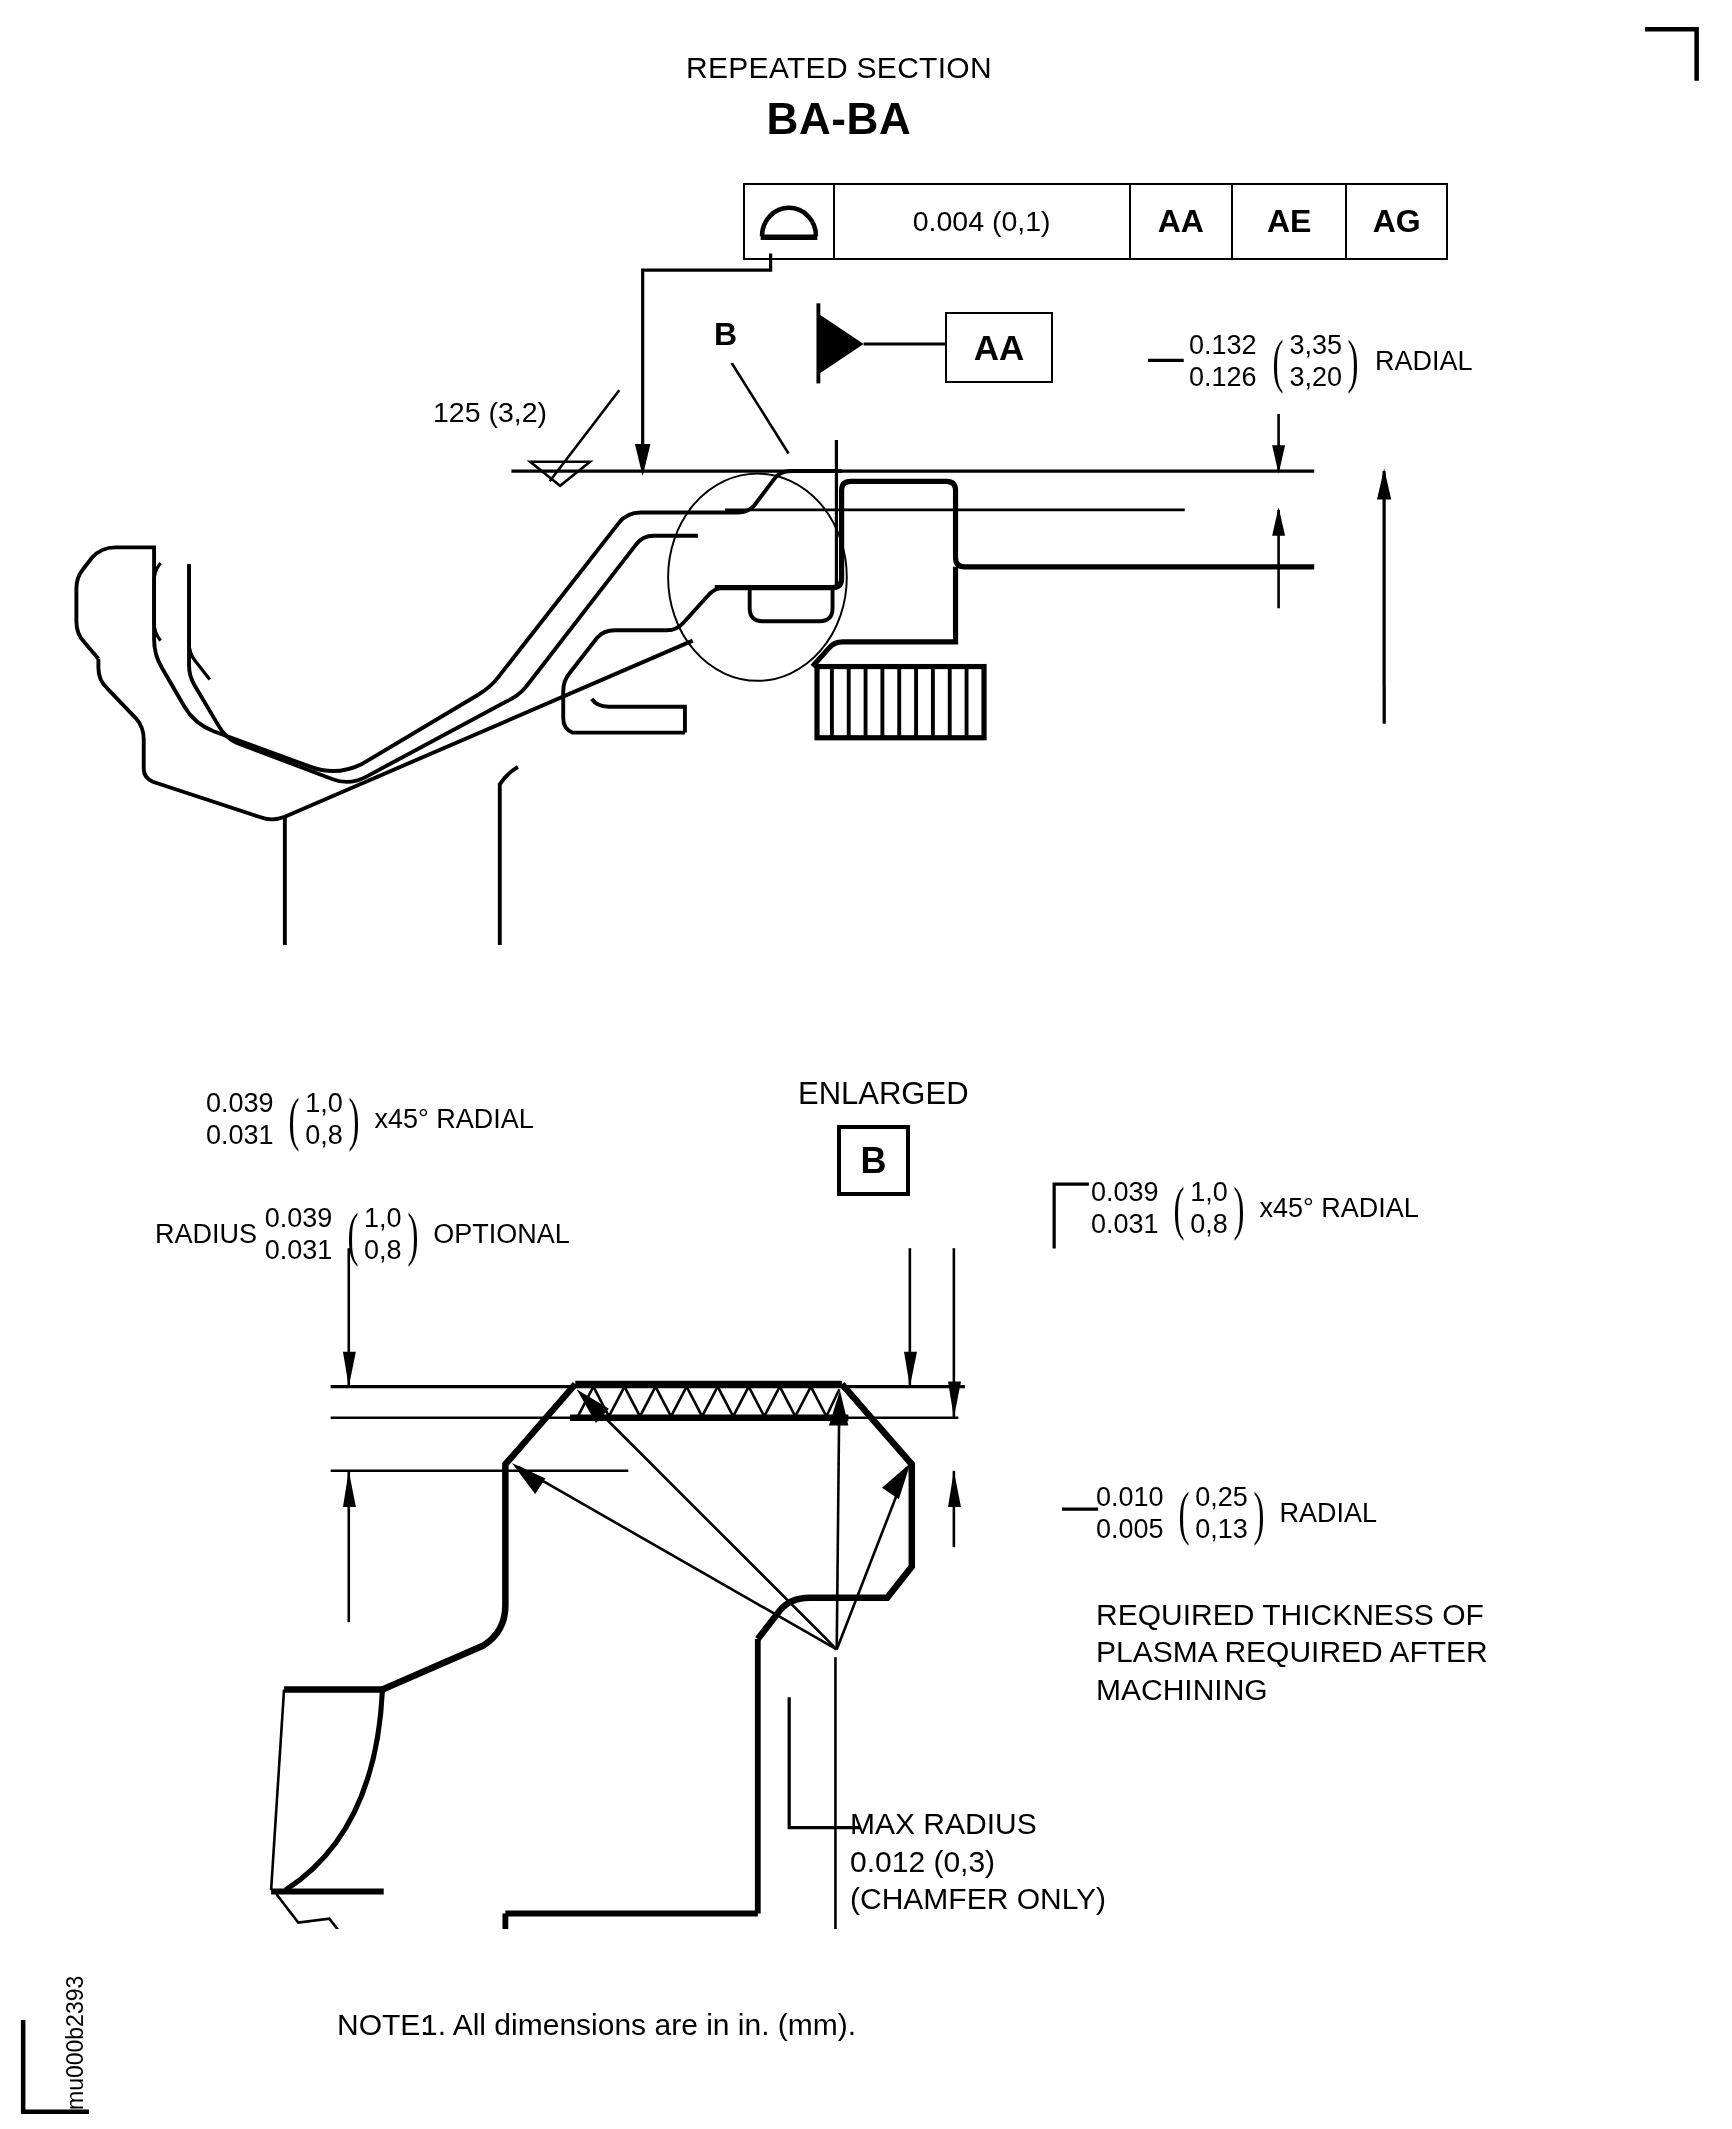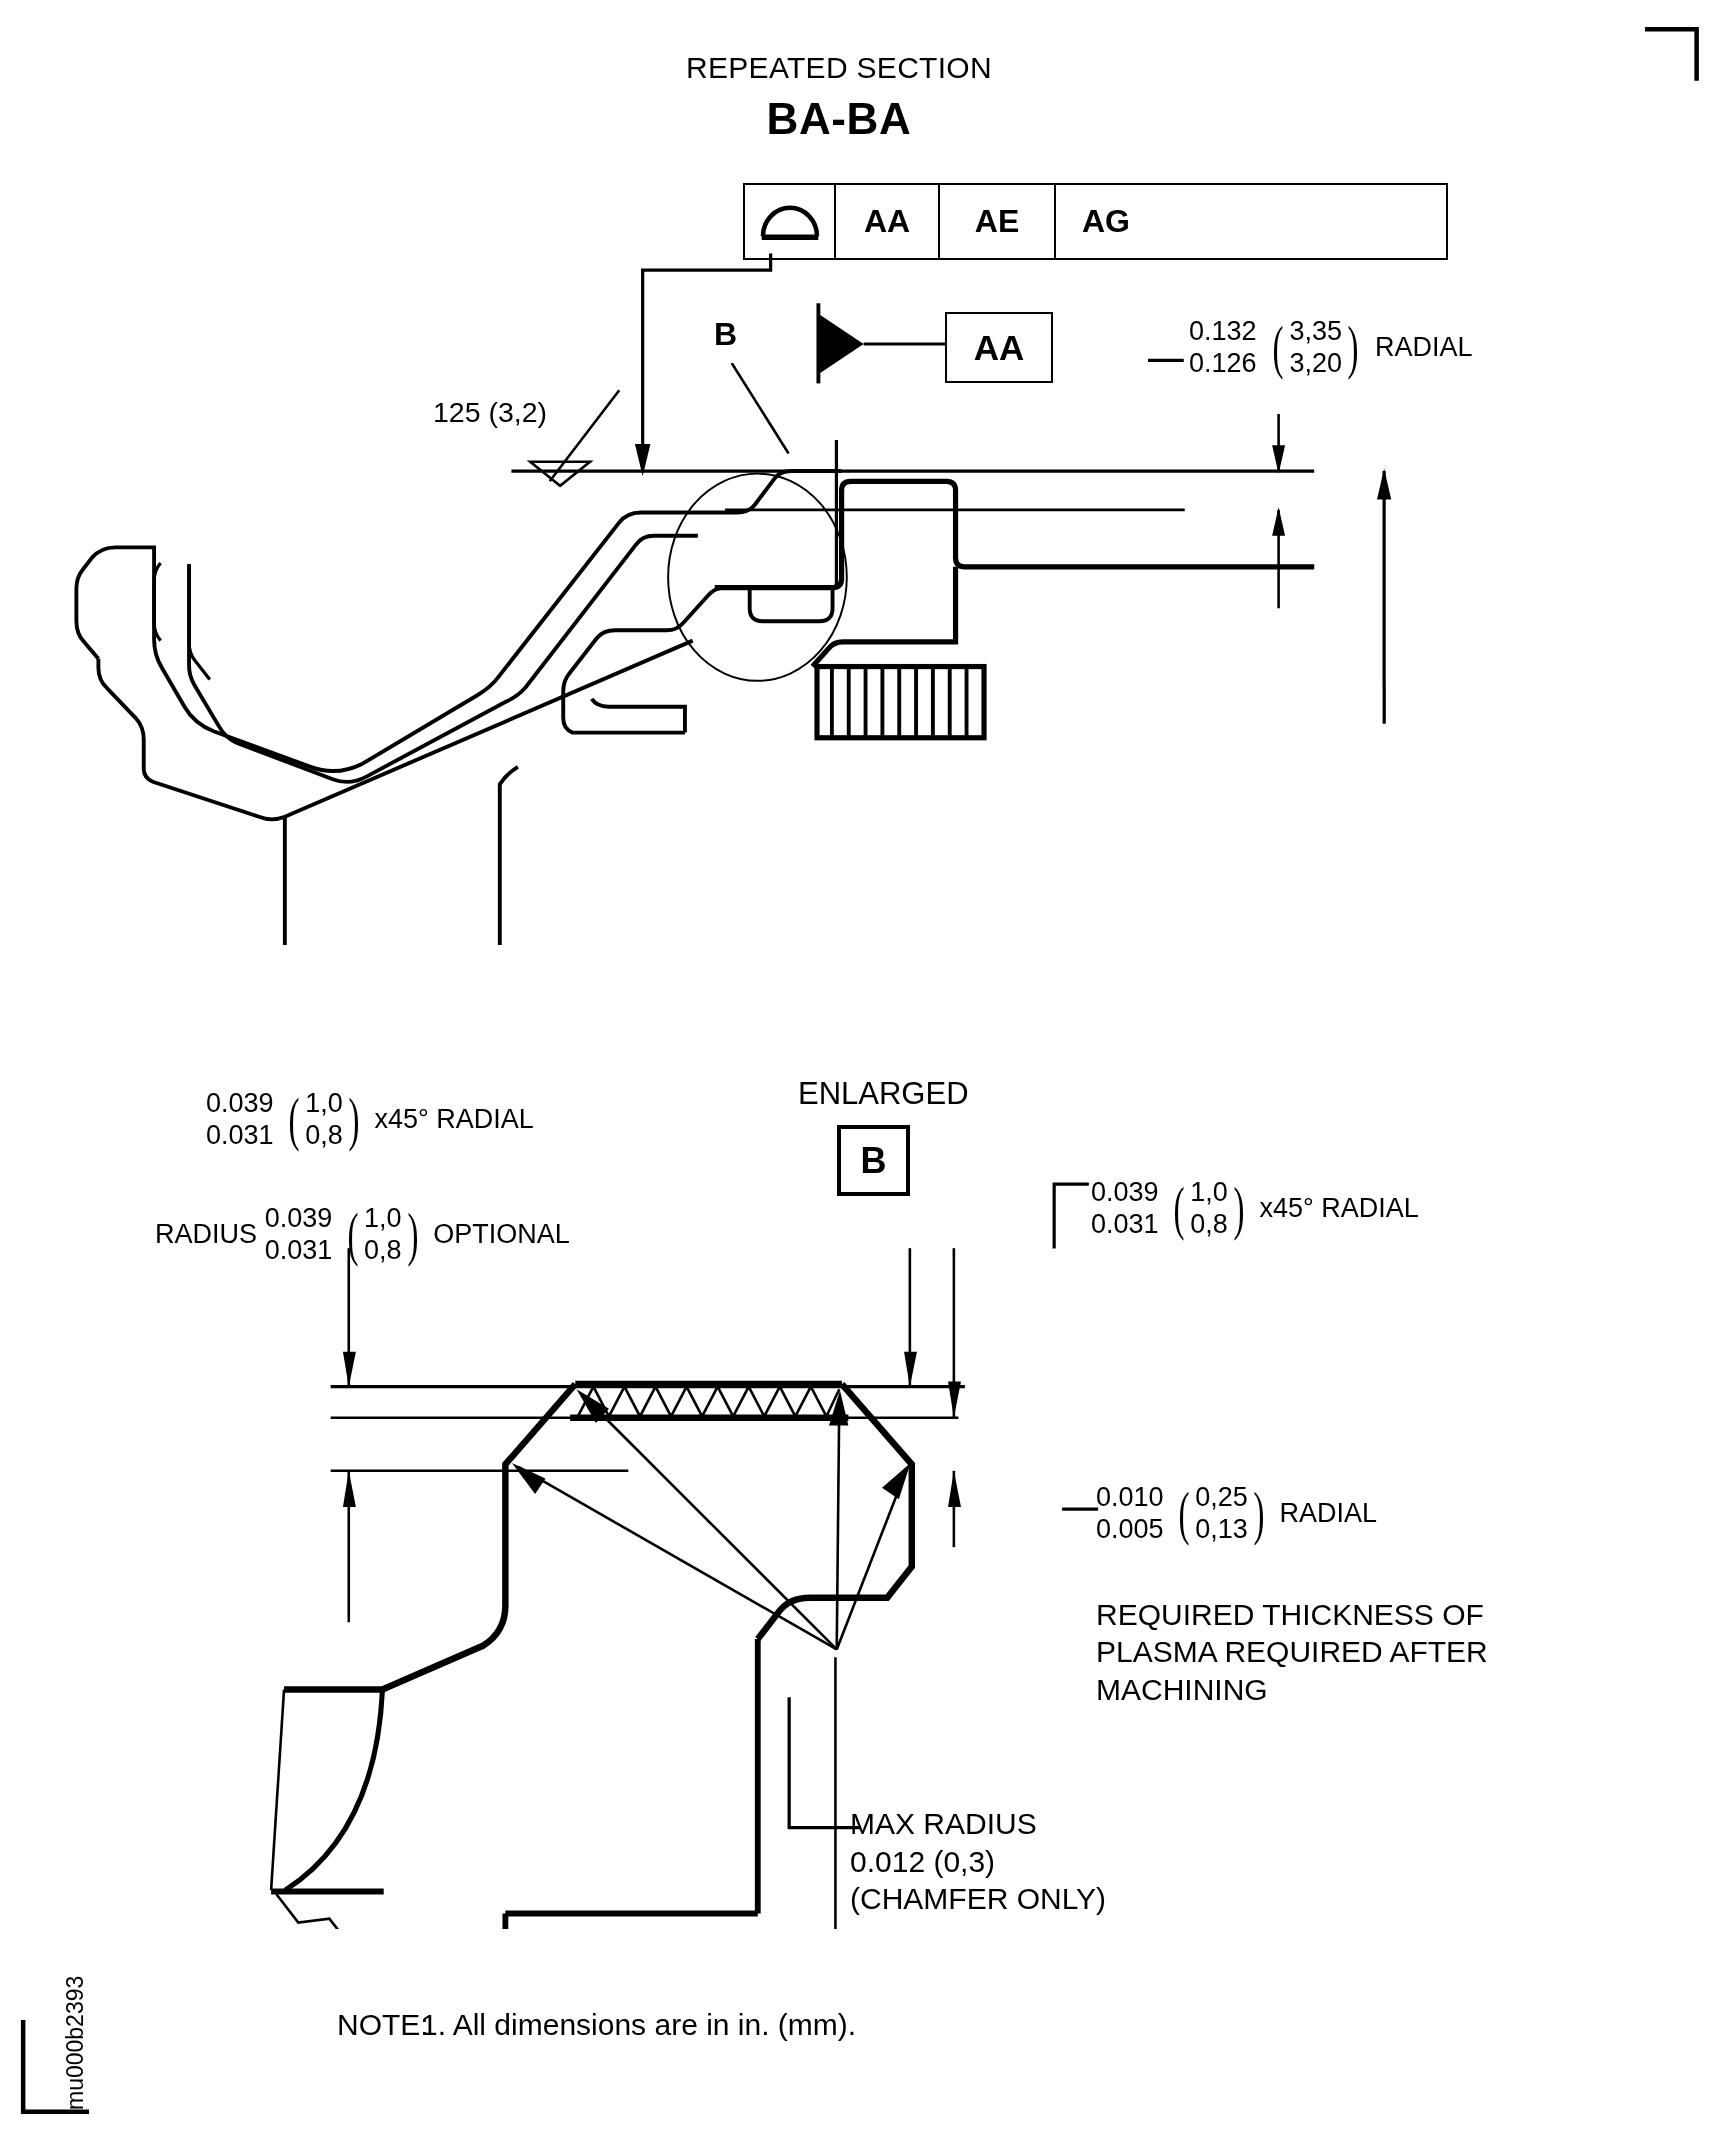--- a/index.html
+++ b/index.html
@@ -95,20 +95,21 @@
   <div class="txt t-sec-sub" style="left:839px;top:53px;transform:translateX(-50%);">REPEATED SECTION</div>
   <div class="txt t-sec-title" style="left:839px;top:97px;transform:translateX(-50%);">BA-BA</div>
 
   <div class="fcf" style="left:743px;top:183px;width:701px;height:73px;">
     <div style="width:91px;">
       <svg width="62" height="36" viewBox="0 0 96 56">
         <path d="M 6 50 A 42 44 0 0 1 90 50" fill="none" stroke="#000" stroke-width="7"></path>
         <line x1="4" y1="52" x2="92" y2="52" stroke="#000" stroke-width="9"></line>
       </svg>
     </div>
+    <div style="width:300px;font-size:28.5px;">0.004 (0,1)</div>
     <div style="width:104px;font-size:32px;font-weight:bold;">AA</div>
     <div style="width:116px;font-size:32px;font-weight:bold;">AE</div>
     <div style="width:100px;font-size:32px;font-weight:bold;">AG</div>
   </div>
 
   <svg class="abs" style="left:622px;top:253px;" width="168" height="227" viewBox="0 0 260 350">
     <path d="M 230 0 L 230 26 L 32 26 L 32 300" stroke="#000" stroke-width="5" fill="none"></path>
     <polygon points="32,345 20,295 44,295" fill="#000"></polygon>
   </svg>
 
@@ -128,21 +129,21 @@
   <svg class="abs" style="left:525px;top:385px;" width="130" height="104" viewBox="0 0 200 160">
 
     <line x1="145" y1="8" x2="38" y2="148" stroke="#000" stroke-width="4"></line>
 
     <path d="M 8 118 L 100 118 L 54 155 Z" stroke="#000" stroke-width="4" fill="none"></path>
   </svg>
 
   <svg class="abs" style="left:1148px;top:357px;" width="39" height="6.5" viewBox="0 0 60 10">
     <line x1="0" y1="5" x2="55" y2="5" stroke="#000" stroke-width="5"></line>
   </svg>
-  <div class="stack" style="left:1189px;top:316px;">
+  <div class="stack" style="left:1189px;top:330px;">
     <span class="col">
       <span>0.132</span>
       <span>0.126</span>
     </span>
     <span class="paren" style="margin-left:11.7px;">(</span>
     <span class="colc" style="margin:0 1.3px;">
       <span>3,35</span>
       <span>3,20</span>
     </span>
     <span class="paren">)</span>

